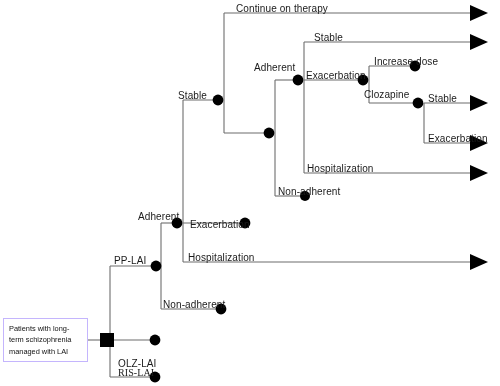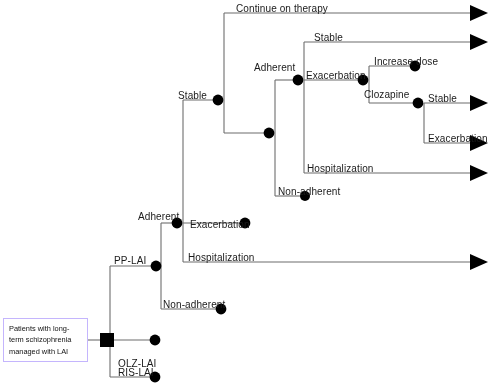--- a/index.html
+++ b/index.html
@@ -169,15 +169,15 @@
   <div class="edge-label" style="left:190px; top:219px;">Exacerbation</div>
 
   <div class="edge-label" style="left:188px; top:252px;">Hospitalization</div>
 
   <div class="edge-label" style="left:163px; top:299px;">Non-adherent</div>
 
   <div class="edge-label" style="left:114px; top:255px;">PP-LAI</div>
 
   <div class="edge-label" style="left:118px; top:330px;margin-top:28px;">OLZ-LAI</div>
 
-  <div class="edge-label" style="left:118px; top:367px;">RIS-LAI</div>
+  <div class="edge-label" style="left:118px; top:367px;font-family:Liberation Serif, serif;">RIS-LAI</div>
 
 </div>
 
 </body></html>

